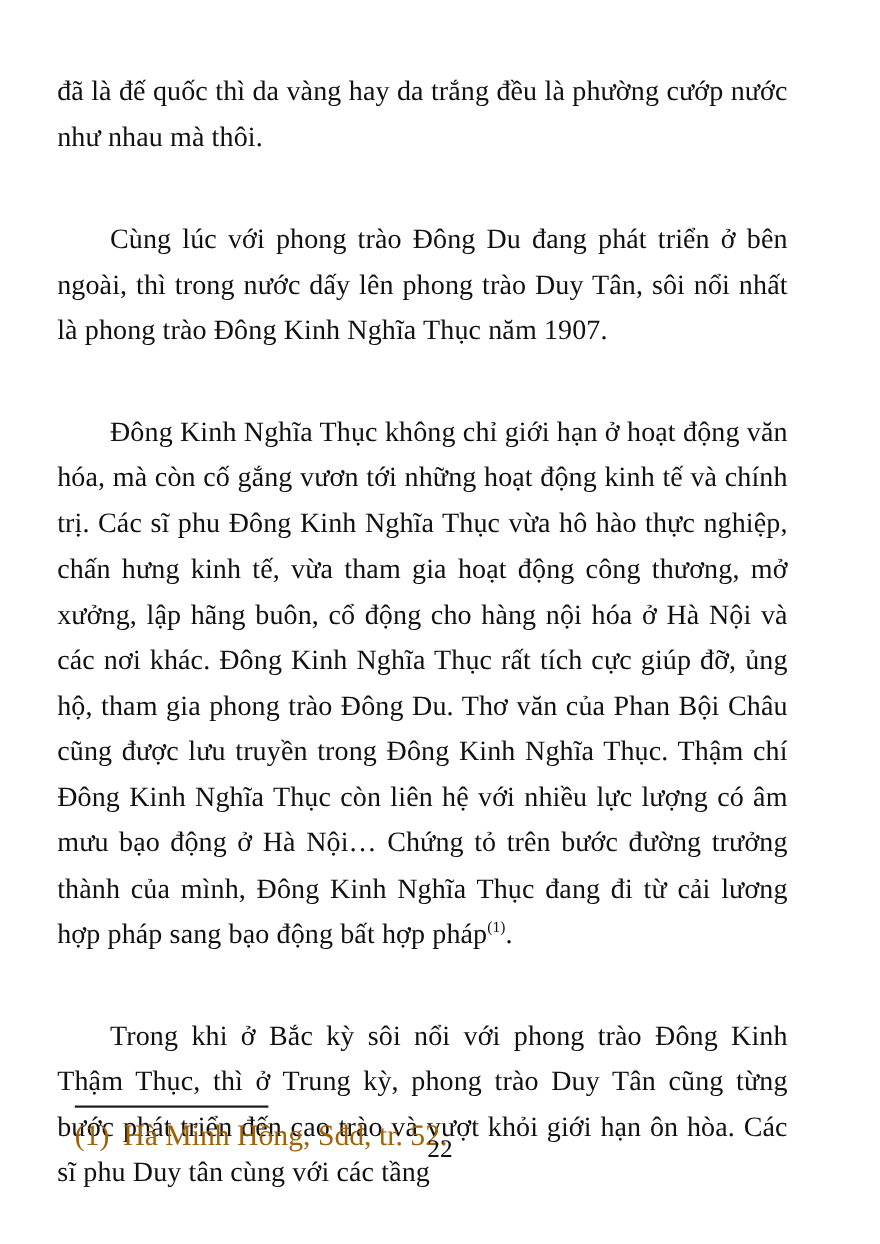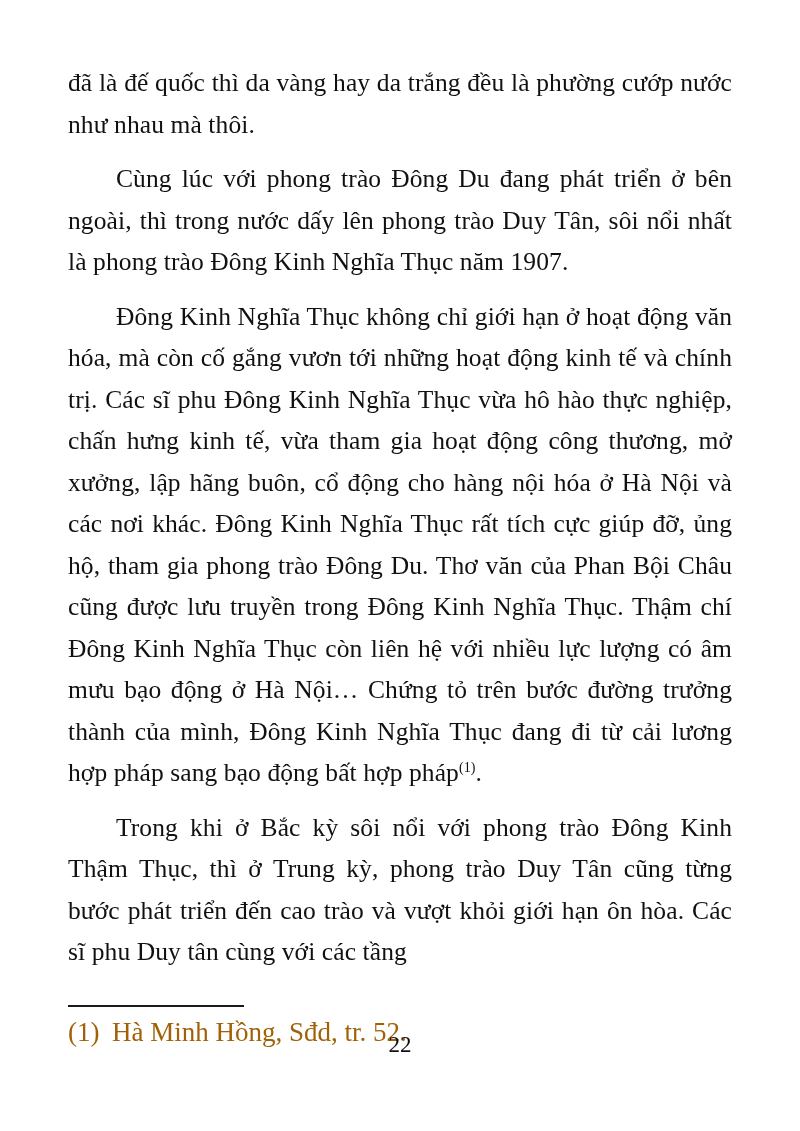--- a/index.html
+++ b/index.html
@@ -12,37 +12,38 @@
     background: #ffffff;
     font-family: "Liberation Serif", serif;
     color: #161616;
     overflow: hidden;
   }
   .page {
     position: relative;
     width: 800px;
     height: 842px;
     box-sizing: border-box;
-    padding: 62px 68px 0 68px;
+    padding: 62px 68px 0 52px;
     font-family: Liberation Serif, serif;
   }
   .body-text {
     width: 664px;
   }
   .para {
     margin: 0 0 2px 0;
     font-size: 25.5px;
     line-height: 41.5px;
     text-align: justify;
     text-justify: inter-word;
     color: #111111;
     letter-spacing: 0.1px;
   }
   .para.indent {
     text-indent: 48px;
+    margin-top: 38px;
   }
   .para.tight {
     margin-bottom: 0;
   }
   .para-gap {
     height: 11px;
   }
   sup.fn {
     font-size: 14px;
     vertical-align: super;

